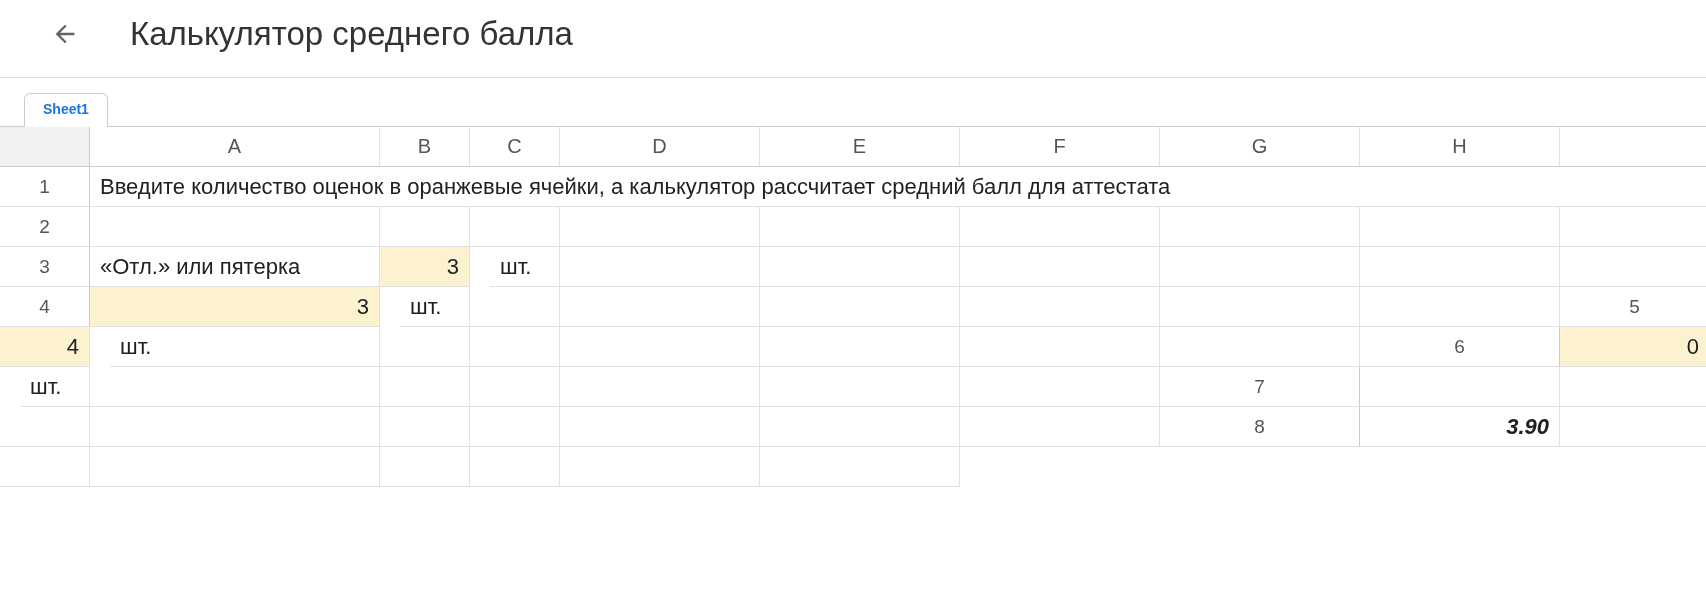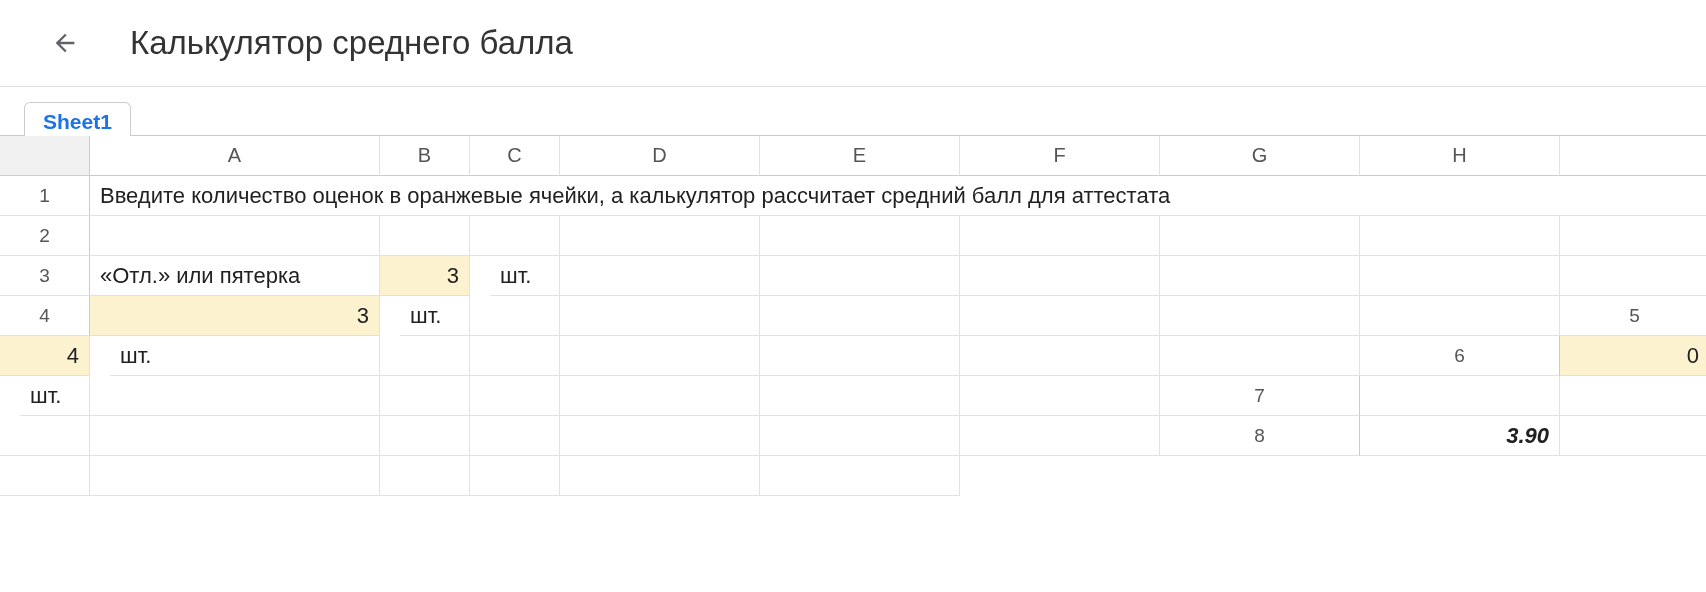--- a/index.html
+++ b/index.html
@@ -7,21 +7,21 @@
       font-family: Arial, 'Helvetica Neue', sans-serif;
       background: #fff;
       width: 1706px;
       height: 592px;
       overflow: hidden;
       color: #222;
     }
     .header {
       display: flex;
       align-items: center;
-      padding: 24px 40px 24px 50px;
+      padding: 15px 40px 24px 50px;
       border-bottom: 1px solid #ddd;
     }
     .back-arrow {
       width: 30px;
       height: 30px;
       display: flex;
       align-items: center;
       justify-content: center;
       cursor: pointer;
       margin-right: 50px;
@@ -36,21 +36,21 @@
       display: flex;
       padding-left: 24px;
       padding-top: 14px;
       height: 48px;
     }
     .tab {
       border: 1px solid #ccc;
       border-bottom: none;
       border-radius: 6px 6px 0 0;
       padding: 7px 18px 6px 18px;
-      font-size: 21px;
+      font-size: 14px;
       font-weight: 700;
       color: #1a73e8;
       background: #fff;
       position: relative;
       top: 1px;
       cursor: pointer;
     }
     .sheet {
       display: grid;
       grid-template-columns: 90px 290px 90px 90px 200px 200px 200px 200px 200px 150px;

